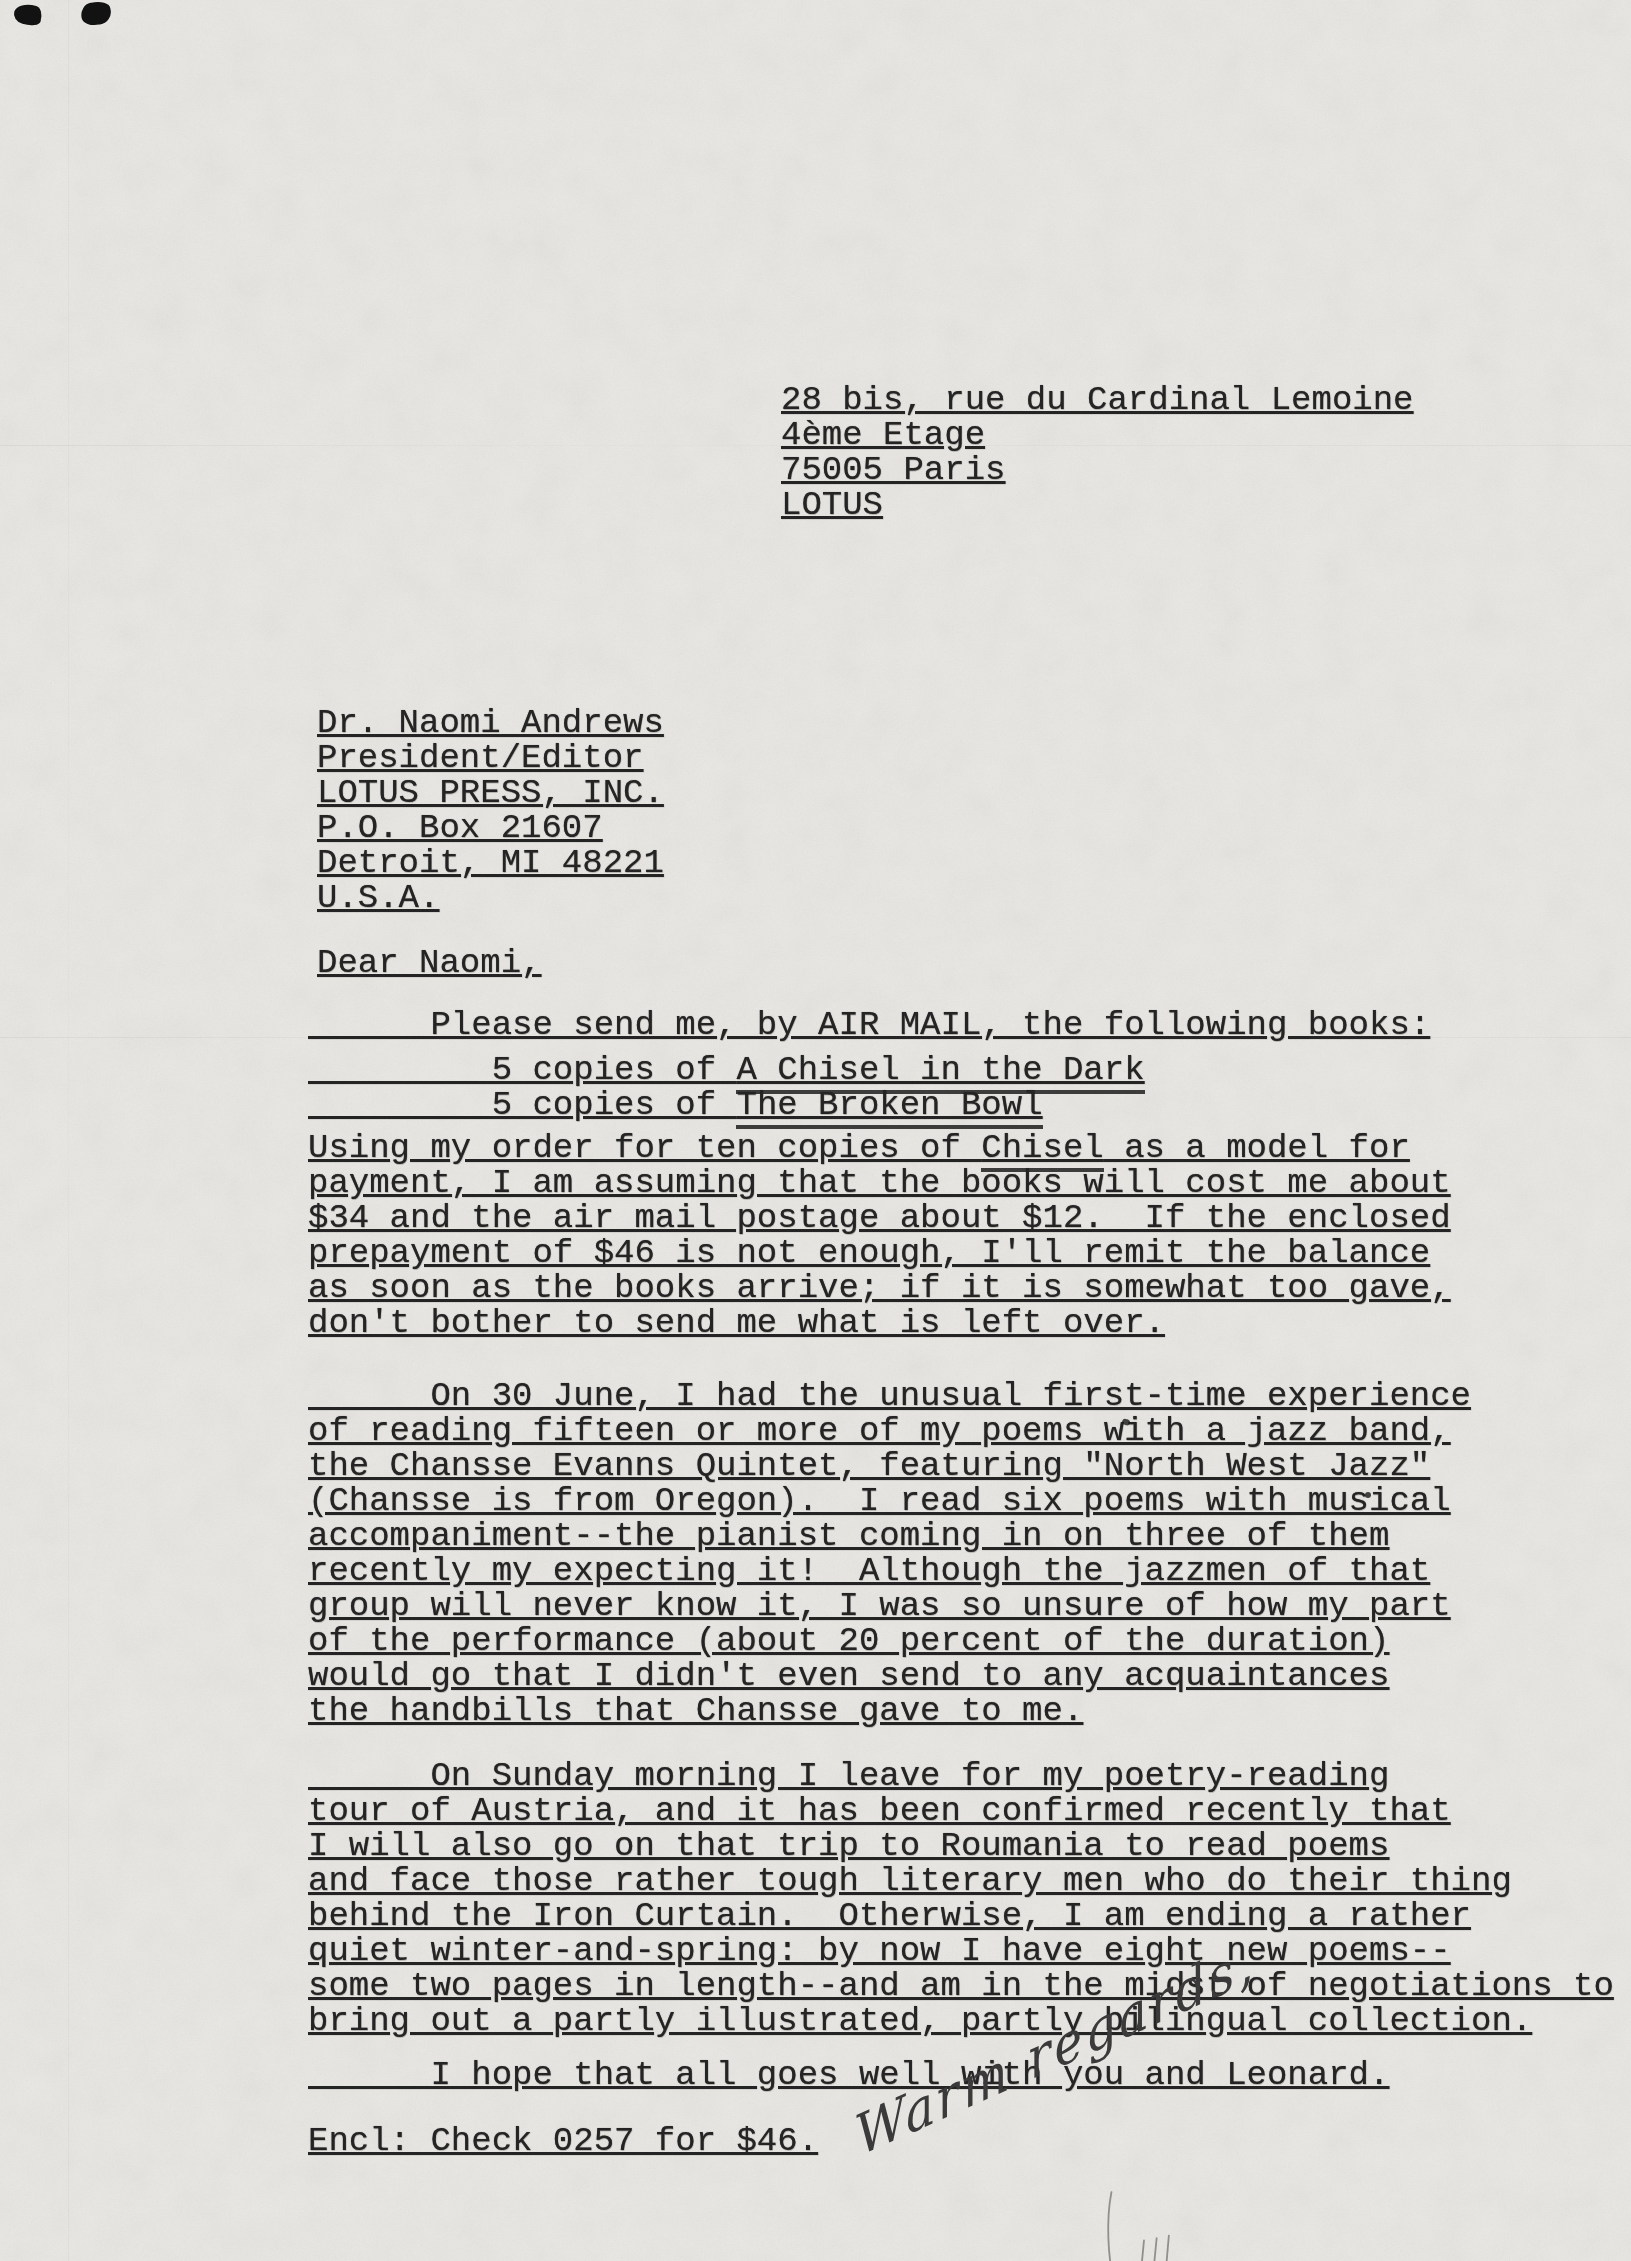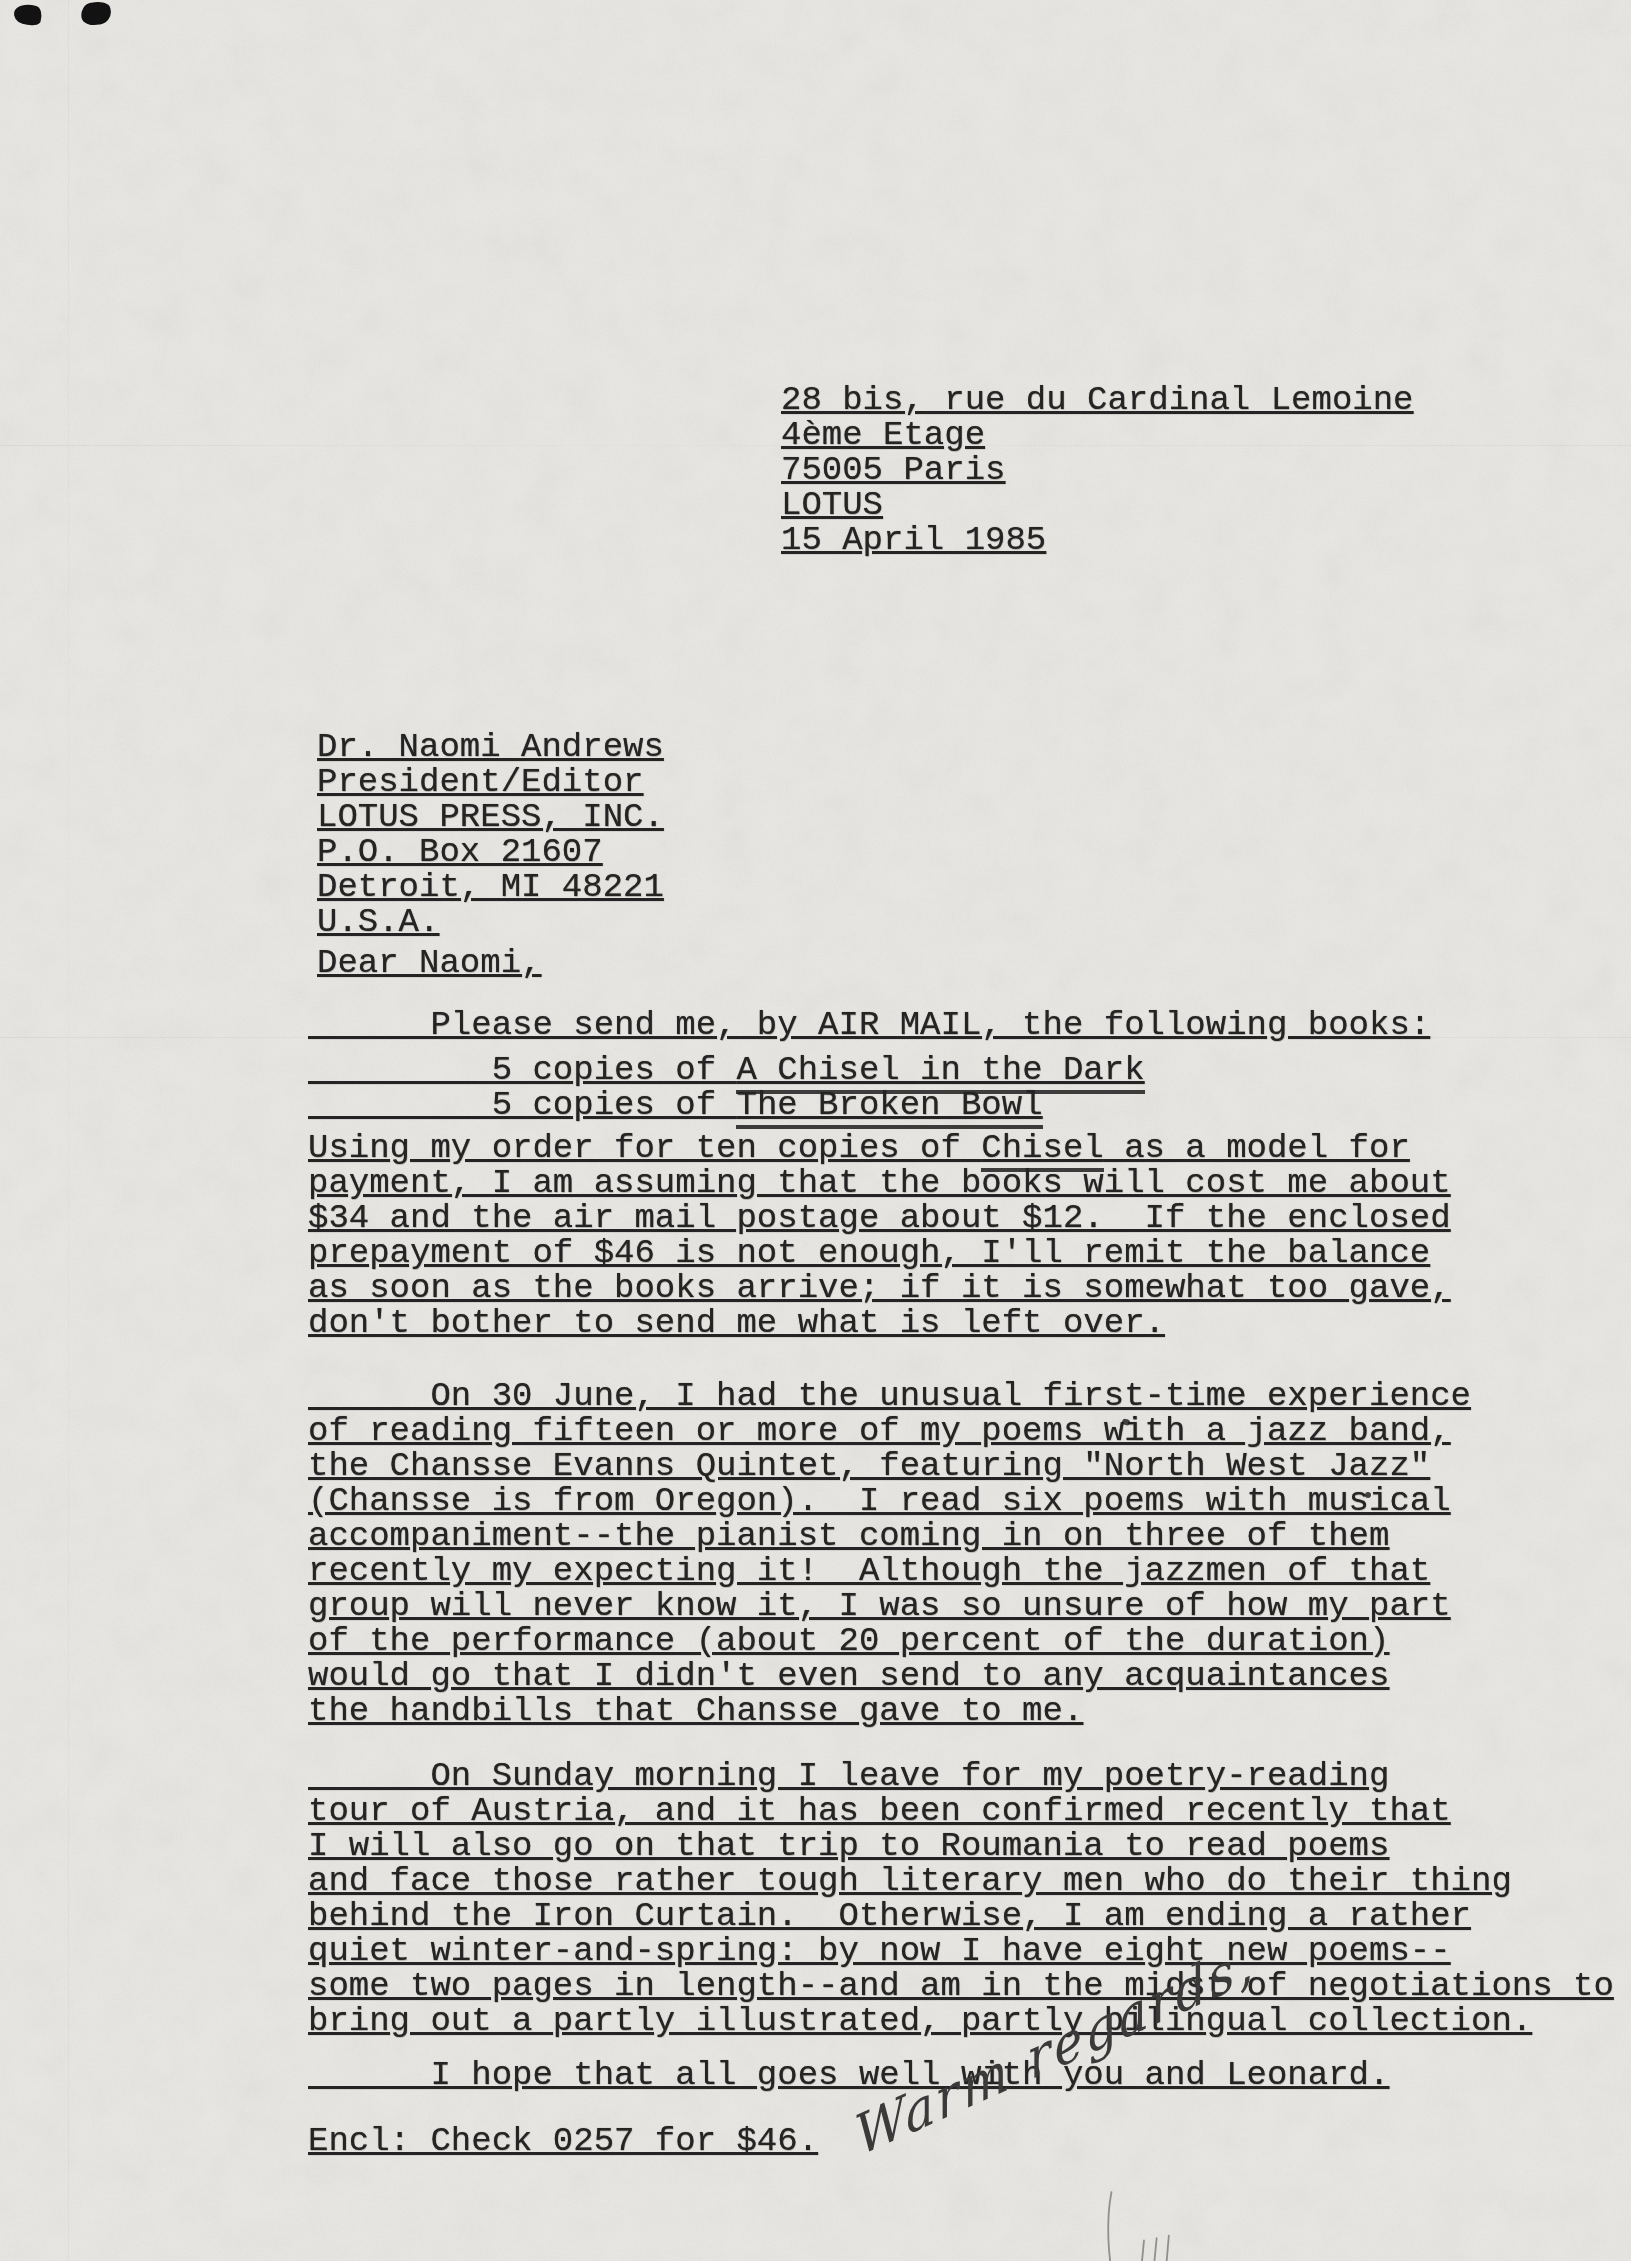--- a/index.html
+++ b/index.html
@@ -72,24 +72,23 @@
   <div class="crease-v"></div>
 
   <div class="blob blob-1"></div>
   <div class="blob blob-2"></div>
 
   <div class="block" style="left:781px;top:383px;">
     <div class="tline">28 bis, rue du Cardinal Lemoine</div>
     <div class="tline">4ème Etage</div>
     <div class="tline">75005 Paris</div>
     <div class="tline">LOTUS</div>
-    <div class="tline">15 April 1985</div>
   </div>
 
-  <div class="block" style="left:317px;top:730px;">
+  <div class="block" style="left:317px;top:706px;">
     <div class="tline">Dr. Naomi Andrews</div>
     <div class="tline">President/Editor</div>
     <div class="tline">LOTUS PRESS, INC.</div>
     <div class="tline">P.O. Box 21607</div>
     <div class="tline">Detroit, MI 48221</div>
     <div class="tline">U.S.A.</div>
   </div>
 
   <div class="block" style="left:317px;top:938px;margin-top:8px;">
     <div class="tline">Dear Naomi,</div>

